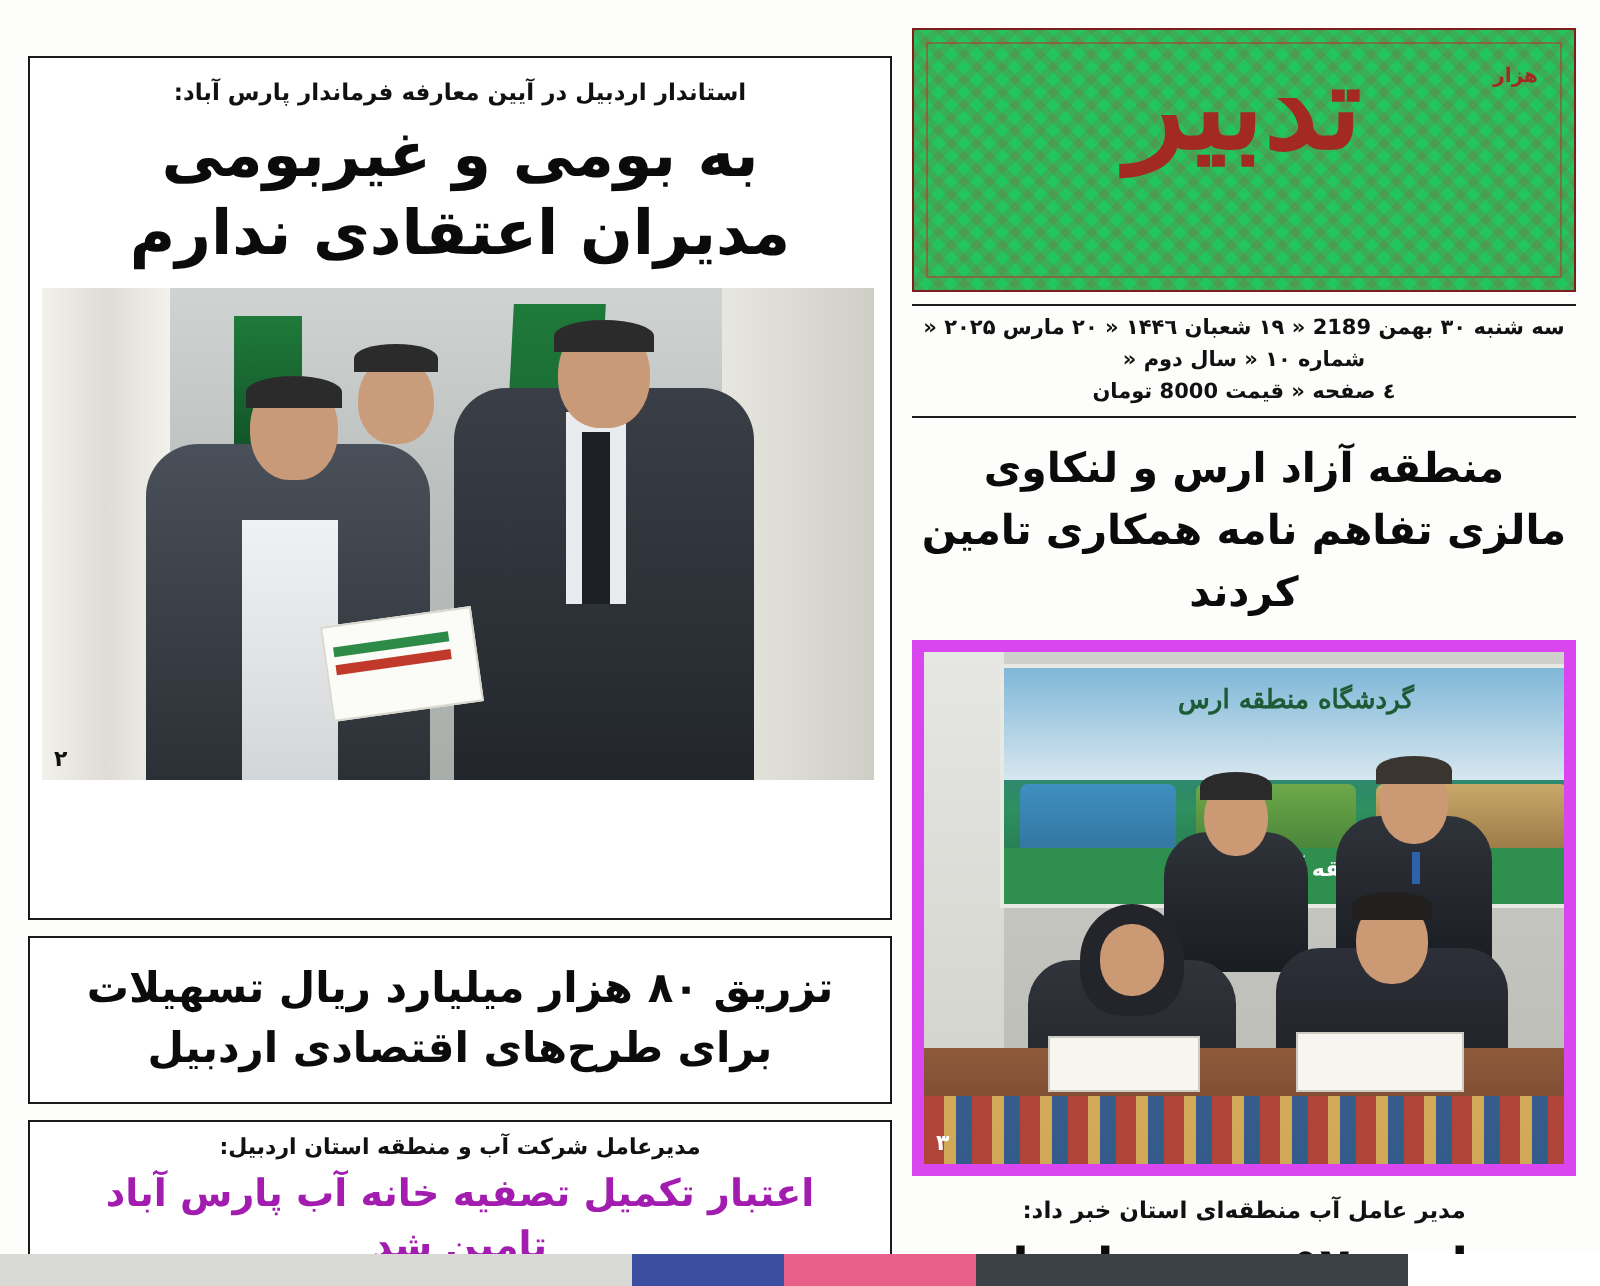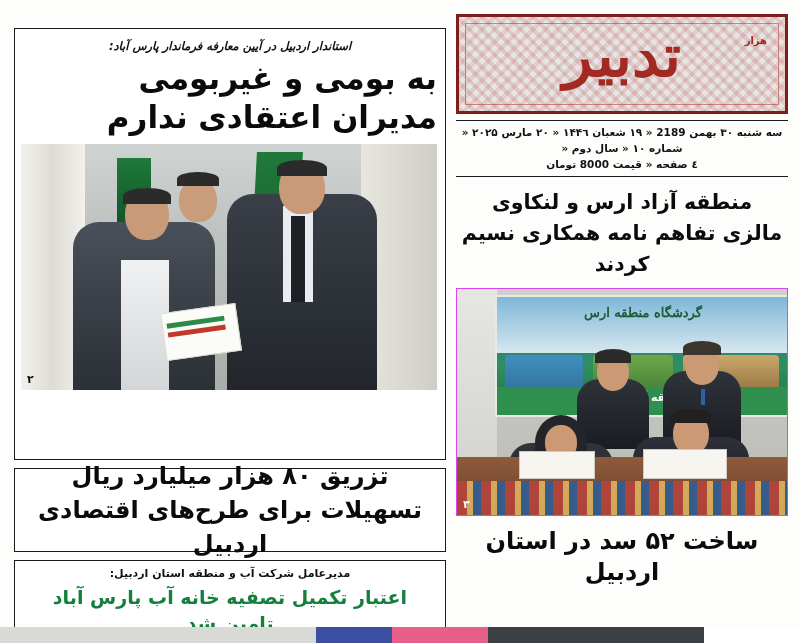--- a/index.html
+++ b/index.html
@@ -55,24 +55,23 @@
     padding: 6px 8px 0 8px;
   }
   .kicker {
     text-align: center;
     font-size: 11.5px;
     font-weight: bold;
     color: #111;
     letter-spacing: 0;
     line-height: 1.5;
     margin: 3px 0 4px 0;
-    font-style: italic;
   }
   .lead-headline {
-    text-align: right;
+    text-align: center;
     font-size: 31px;
     font-weight: bold;
     line-height: 1.24;
     color: #0b0b0b;
     margin: 0 0 8px 0;
     letter-spacing: -0.3px;
   }
 
   
   .photo {
@@ -156,21 +155,21 @@
     left: 0;
     top: 440px;
     width: 432px;
     height: 84px;
     display: flex;
     align-items: center;
     justify-content: center;
   }
   .sub1 .txt {
     text-align: center;
-    font-size: 24px;
+    font-size: 21px;
     font-weight: bold;
     line-height: 1.42;
     color: #0b0b0b;
     padding: 0 10px;
   }
 
   
   .sub2 {
     position: absolute;
     left: 0;
@@ -185,38 +184,38 @@
     font-size: 11px;
     font-weight: bold;
     color: #111;
     margin-bottom: 4px;
   }
   .sub2 .txt {
     text-align: center;
     font-size: 19px;
     font-weight: bold;
     line-height: 1.38;
-    color: #15803d;
+    color: #a21caf;
   }
   .corner-num-left {
     position: absolute;
     left: 6px;
     bottom: 4px;
     font-size: 11px;
     font-weight: bold;
     color: #111;
   }
 
   
   .masthead {
     position: relative;
     width: 332px;
-    height: 100px;
-    border: 3px solid #7f1d1d;
-    background: #e5e5e5;
+    height: 132px;
+    border: 1px solid #7f1d1d;
+    background: #22c55e;
     overflow: hidden;
     box-sizing: border-box;
   }
   .mast-pattern {
     position: absolute;
     inset: 0;
     background:
       repeating-linear-gradient(45deg, rgba(185,53,44,0.16) 0 4px, rgba(255,255,255,0) 4px 9px),
       repeating-linear-gradient(-45deg, rgba(185,53,44,0.14) 0 4px, rgba(255,255,255,0) 4px 9px);
   }
@@ -279,23 +278,23 @@
     text-align: center;
     font-size: 20.5px;
     font-weight: bold;
     line-height: 1.5;
     color: #0b0b0b;
     padding: 0 4px;
   }
   .story2-photo {
     position: relative;
     width: 332px;
-    height: 228px;
+    height: 268px;
     margin-top: 8px;
-    border: 1px solid #d946ef;
+    border: 6px solid #d946ef;
     box-sizing: border-box;
     overflow: hidden;
   }
 
   
   .sc-bg { position:absolute; inset:0; background:linear-gradient(180deg,#cfd0cb,#b9bab4); }
   .sc-banner {
     position:absolute; left:38px; top:6px; width:292px; height:118px;
     background: linear-gradient(180deg,#2e6fa8,#2f8f5e 60%,#1f6b45);
     border: 2px solid #e9e9e4;
@@ -446,21 +445,21 @@
       <div class="mast-logo">تدبیر</div>
       <div class="mast-small">هزار</div>
     </div>
 
     <div class="datestrip">
       <div class="l1">سه شنبه ۳۰ بهمن 2189 « ۱۹ شعبان ۱۴۴٦ « ۲۰ مارس ۲۰۲۵ « شماره ۱۰ « سال دوم «</div>
       <div class="l2">٤ صفحه « قیمت 8000 تومان</div>
     </div>
 
     <div class="story2">
-      <div class="hl">منطقه آزاد ارس و لنکاوی مالزی تفاهم نامه همکاری نسیم کردند</div>
+      <div class="hl">منطقه آزاد ارس و لنکاوی مالزی تفاهم نامه همکاری تامین کردند</div>
 
       <div class="story2-photo">
         <div class="sc-bg"></div>
         <div class="sc-left-panel"></div>
 
         <div class="sc-banner">
           <div class="sc-banner-top"></div>
           <div class="sc-banner-text">گردشگاه منطقه ارس</div>
 
           <div style="position:absolute; left:8px; top:58px; width:78px; height:44px; background:linear-gradient(180deg,#3f8fc0,#2f6e96); border-radius:4px;"></div>
@@ -496,20 +495,21 @@
 
         <div class="sc-table"></div>
         <div class="sc-cloth"></div>
         <div class="sc-doc" style="left:62px; bottom:36px; width:74px; height:26px;"></div>
         <div class="sc-doc" style="left:186px; bottom:36px; width:82px; height:28px;"></div>
         <div class="num" style="position:absolute; left:6px; bottom:4px; font-size:11px; font-weight:bold; color:#fff;">۳</div>
       </div>
     </div>
 
     <div class="story3">
+      <div class="kick">مدیر عامل آب منطقه‌ای استان خبر داد:</div>
       <div class="hl">ساخت ۵۲ سد در استان اردبیل</div>
     </div>
   </div>
 
   <div class="bottom-strip">
     <div class="bs-white"></div>
     <div class="bs-dark"></div>
     <div class="bs-pink"></div>
     <div class="bs-blue"></div>
     <div class="bs-gray"></div>

